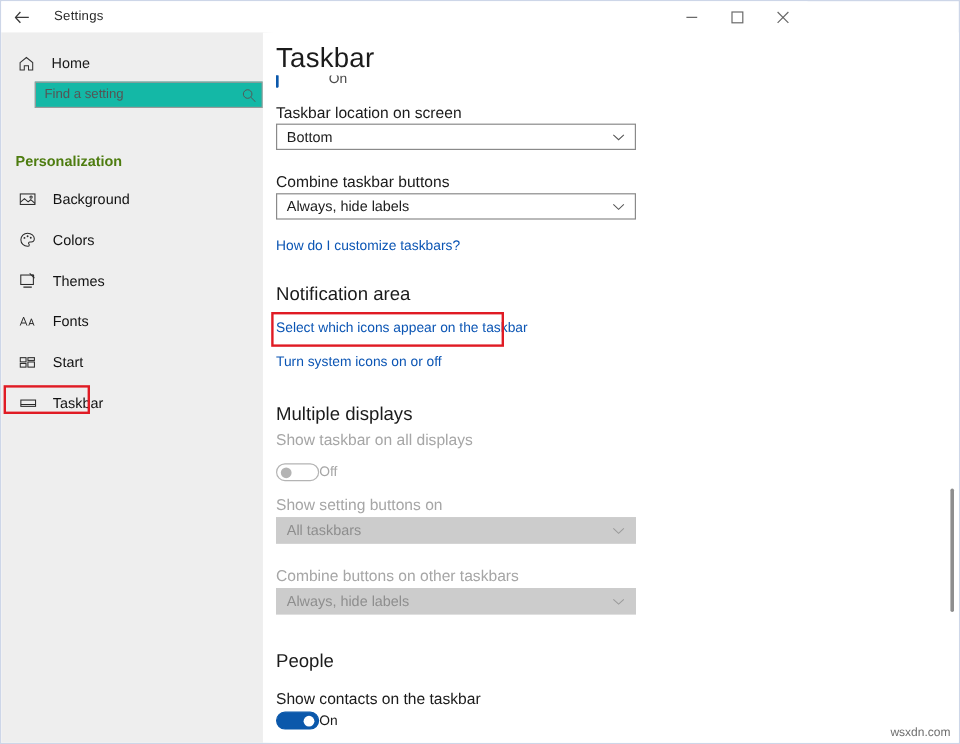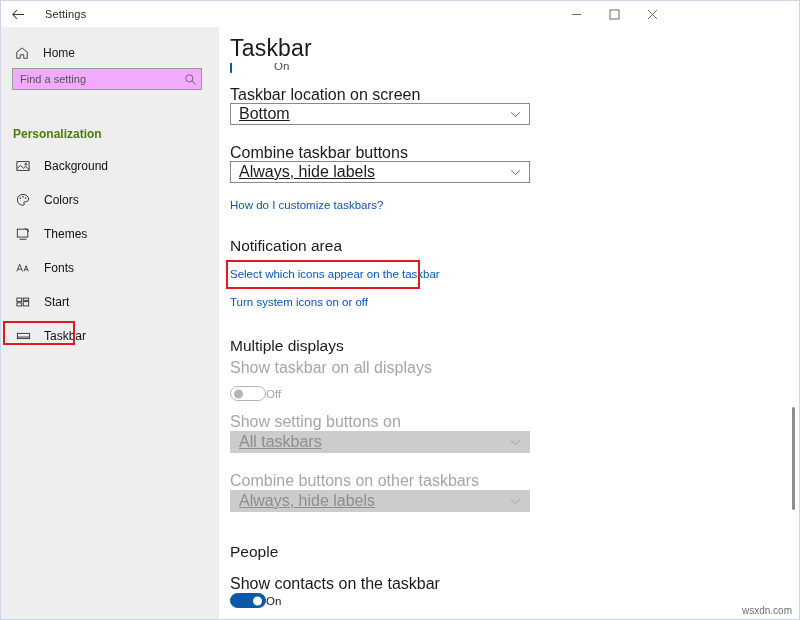--- a/index.html
+++ b/index.html
@@ -104,24 +104,24 @@
     color: #333;
   }
   .home-label {
     font-size: 12px;
     color: #1a1a1a;
     margin-left: 12px;
   }
 
   .search-wrap {
     position: absolute;
-    left: 11px; top: 41px;
+    left: 28px; top: 41px;
     width: 190px;
     height: 22px;
-    background: #f0abfc;
+    background: #14b8a6;
     border: 1px solid #9a9a9a;
     box-sizing: border-box;
     display: flex;
     align-items: center;
   }
   .search-input {
     border: none;
     outline: none;
     background: transparent;
     font-family: "Liberation Sans", sans-serif;
@@ -209,41 +209,40 @@
   .cut-toggle .tg { position: absolute; left: 0; top: -8px; }
   .cut-toggle .tg-lbl {
     position: absolute;
     left: 44px; top: -3px;
     font-size: 11.5px;
     color: #4a4a4a;
   }
 
   .field-label {
     position: absolute;
-    font-size: 16px;
+    font-size: 13px;
     color: #1b1b1b;
   }
   .field-label.dim { color: #a6a6a6; }
 
   .combo {
     position: absolute;
     width: 300px;
     height: 22px;
     background: #ffffff;
     border: 1px solid #8a8a8a;
     box-sizing: border-box;
     display: flex;
     align-items: center;
     justify-content: space-between;
     padding: 0 8px 0 8px;
   }
   .combo .cv {
-    font-size: 16px;
+    font-size: 12px;
     color: #1b1b1b;
-    text-decoration: underline;
   }
   .combo .chev { color: #555; display: flex; align-items: center; }
   .combo.disabled {
     background: #cccccc;
     border-color: #cccccc;
   }
   .combo.disabled .cv { color: #8e8e8e; }
   .combo.disabled .chev { color: #9a9a9a; }
 
   .link {

